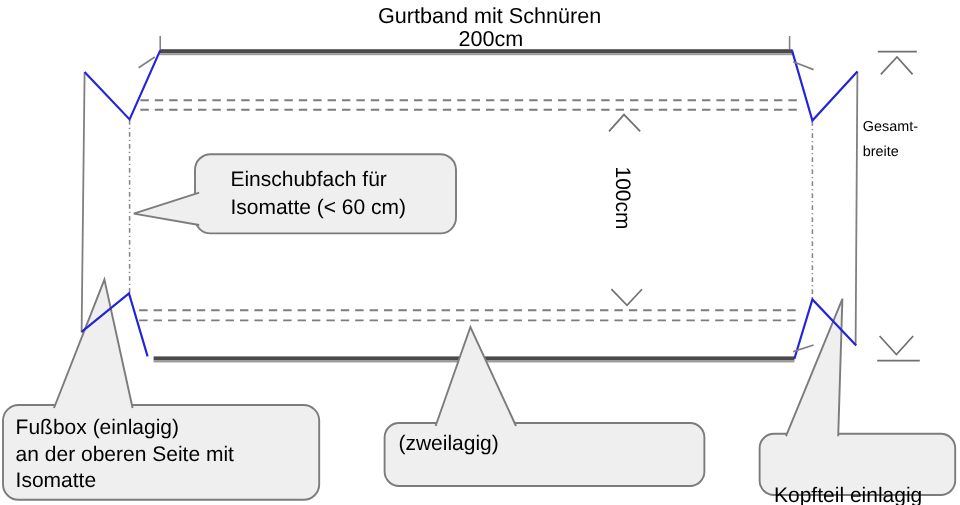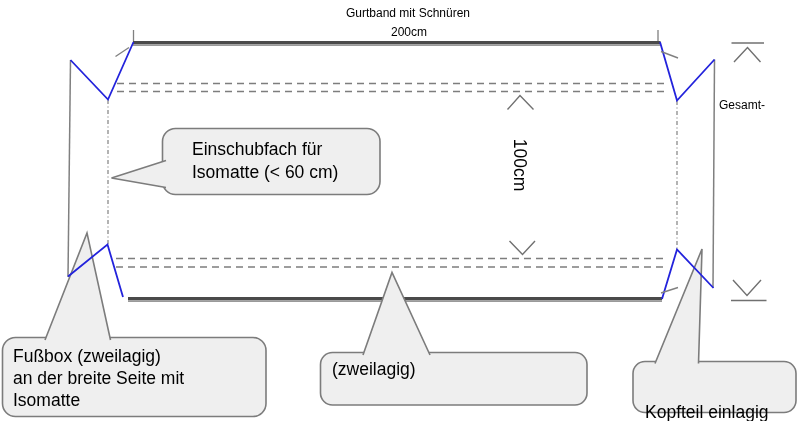--- a/index.html
+++ b/index.html
@@ -14,21 +14,21 @@
     --callout-border:#7c7c7c;
     --text:#000000;
   }
   html,body{margin:0;padding:0;background:#ffffff;}
   .stage{
     position:relative;width:800px;height:421px;overflow:hidden;background:#fff;
     font-family:"Liberation Sans","DejaVu Sans",sans-serif;color:var(--text);
   }
   .stage svg{position:absolute;left:0;top:0;}
   .lbl{position:absolute;white-space:nowrap;font-size:17.5px;line-height:22px;}
-  .top-label{font-size:12px;transform:translateX(-50%);text-align:left;}
+  .top-label{font-size:18px;transform:translateX(-50%);text-align:left;}
   .dim-rot{position:absolute;font-size:17.5px;transform:translate(-50%,-50%) rotate(90deg);white-space:nowrap;}
   .callout-text{position:absolute;font-size:17.5px;}
   .callout-text div{white-space:nowrap;}
   .einschub div{line-height:23px;}
   .fussbox div{line-height:22px;}
   .stabil div{line-height:23px;}
   .kopfteil div{line-height:20px;}
   .gesamt div{line-height:21px;white-space:nowrap;font-size:12px;}
 </style>
 </head>
@@ -114,30 +114,31 @@
     </g>
   </svg>
 
   <div class="lbl top-label" style="left:408px;top:2px;">Gurtband mit Schnüren</div>
   <div class="lbl top-label" style="left:409px;top:21px;">200cm</div>
 
   <div class="dim-rot" style="left:519px;top:165px;">100cm</div>
 
   <div class="callout-text gesamt" style="left:719px;top:95px;">
     <div>Gesamt-</div>
+    <div>breite</div>
   </div>
 
   <div class="callout-text einschub" style="left:176px;top:138px;margin-left:16px;">
     <div>Einschubfach für</div>
     <div>Isomatte (&lt; 60 cm)</div>
   </div>
 
   <div class="callout-text fussbox" style="left:13px;top:345px;">
-    <div>Fußbox (zweilagig)</div>
-    <div>an der breite Seite mit</div>
+    <div>Fußbox (einlagig)</div>
+    <div>an der oberen Seite mit</div>
     <div>Isomatte</div>
   </div>
 
   <div class="callout-text stabil" style="left:332px;top:358px;">
     <div>(zweilagig)</div>
   </div>
 
   <div class="callout-text kopfteil" style="left:645px;top:378px;margin-top:24px;">
     <div>Kopfteil einlagig</div>
   </div>

